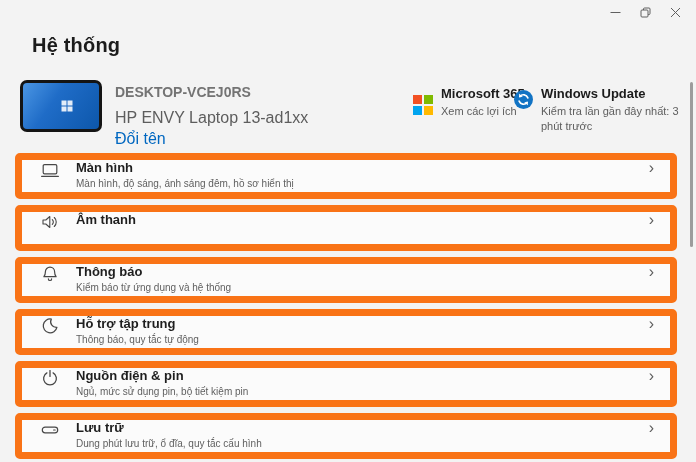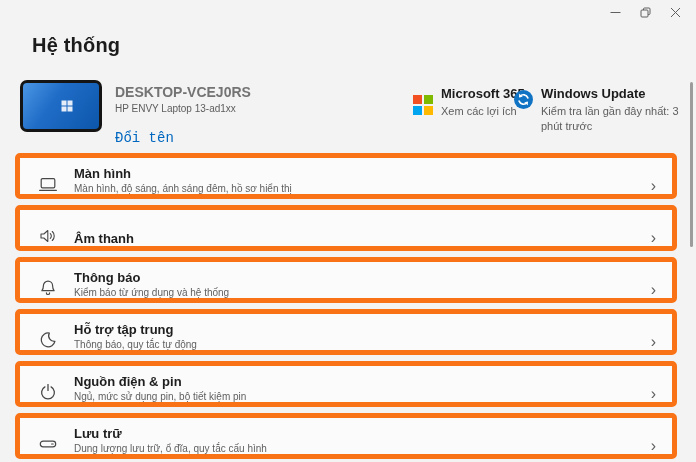--- a/index.html
+++ b/index.html
@@ -19,38 +19,38 @@
   .page-title{position:absolute;left:32px;top:34px;font-size:20px;font-weight:600;color:#1b1b1b;letter-spacing:.2px;}
   
   .device-thumb{position:absolute;left:20px;top:80px;width:82px;height:52px;background:#141414;border-radius:7px;padding:3px;box-sizing:border-box;}
   .device-screen{width:100%;height:100%;border-radius:4px;position:relative;overflow:hidden;
     background:linear-gradient(125deg,#4b96e4 0%,#1f6cc7 40%,#0d57ab 100%);}
   .win-logo{position:absolute;left:58%;top:50%;transform:translate(-50%,-50%);
     display:grid;grid-template-columns:5px 5px;grid-template-rows:5px 5px;gap:1px;}
   .win-logo span{background:rgba(255,255,255,.88);display:block;}
   .device-info{position:absolute;left:115px;top:84px;display:flex;flex-direction:column;}
   .device-name{font-size:14px;font-weight:700;color:#737373;}
-  .device-model{font-size:10px;color:#5d5d5d;margin-top:3px;}
-  .rename-link{font-size:14px;margin-top:16px;cursor:pointer;font-family:Liberation Mono, monospace;}
+  .device-model{font-size:16px;color:#5d5d5d;margin-top:9px;}
+  .rename-link{font-size:16px;margin-top:3px;cursor:pointer;}
   
   .quick{position:absolute;top:86px;display:flex;}
   .quick-ms{left:413px;}
   .quick-wu{left:514px;}
   .quick-icon{margin-right:8px;margin-top:4px;flex:0 0 auto;}
   .ms-logo{display:grid;grid-template-columns:9px 9px;grid-template-rows:9px 9px;gap:2px;margin-top:5px;}
   .ms-logo span{display:block;}
   .quick-text{display:flex;flex-direction:column;}
   .quick-title{font-size:13px;font-weight:600;color:#1b1b1b;}
   .quick-sub{font-size:11px;color:#5d5d5d;margin-top:3px;line-height:1.35;}
   .quick-wu .quick-sub{width:152px;}
   
   .settings-list{position:absolute;left:15px;top:153px;width:662px;display:flex;flex-direction:column;gap:6px;}
   .row{
-    height:46px;background:#fbfbfb;border:5px solid #f97316;border-radius:5px;
-    display:flex;align-items:flex-end;box-sizing:border-box;padding:0 16px 0 18px;cursor:pointer;
+    height:46px;background:#fbfbfb;border:7px solid #f97316;border-radius:5px;
+    display:flex;align-items:flex-start;box-sizing:border-box;padding:0 16px 0 18px;cursor:pointer;
   }
   .row-icon{width:20px;height:20px;margin-right:16px;flex:0 0 auto;display:flex;align-items:center;justify-content:center;}
   .row-text{display:flex;flex-direction:column;flex:1 1 auto;min-width:0;}
   .row-title{font-size:13px;font-weight:600;color:#1e1e1e;}
   .row-subtitle{font-size:10px;color:#5f5f5f;margin-top:2.5px;}
   .row-chevron{font-size:16px;color:#5f5f5f;flex:0 0 auto;line-height:1;}
   
   .scrollbar-thumb{position:absolute;right:3px;top:82px;width:3px;height:165px;background:#9c9c9c;border-radius:2px;}
 </style>
 </head>
@@ -193,19 +193,19 @@
   </div>
     <div class="row">
     <span class="row-icon">
         <svg width="20" height="20" viewBox="0 0 20 20" fill="none" stroke="#474747" stroke-width="1.2">
           <rect x="2.3" y="7.2" width="15.4" height="5.6" rx="2.8"></rect>
           <path d="M13.6 10 H15.2" stroke-linecap="round"></path>
         </svg>
       </span>
     <span class="row-text">
       <span class="row-title">Lưu trữ</span>
-      <span class="row-subtitle">Dung lượng lưu trữ, ổ đĩa, quy tắc cấu hình</span>
+      <span class="row-subtitle">Dung phút lưu trữ, ổ đĩa, quy tắc cấu hình</span>
     </span>
     <span class="row-chevron">›</span>
   </div>
   </div>
 
 <div class="scrollbar-thumb"></div>
 
 </body></html>

